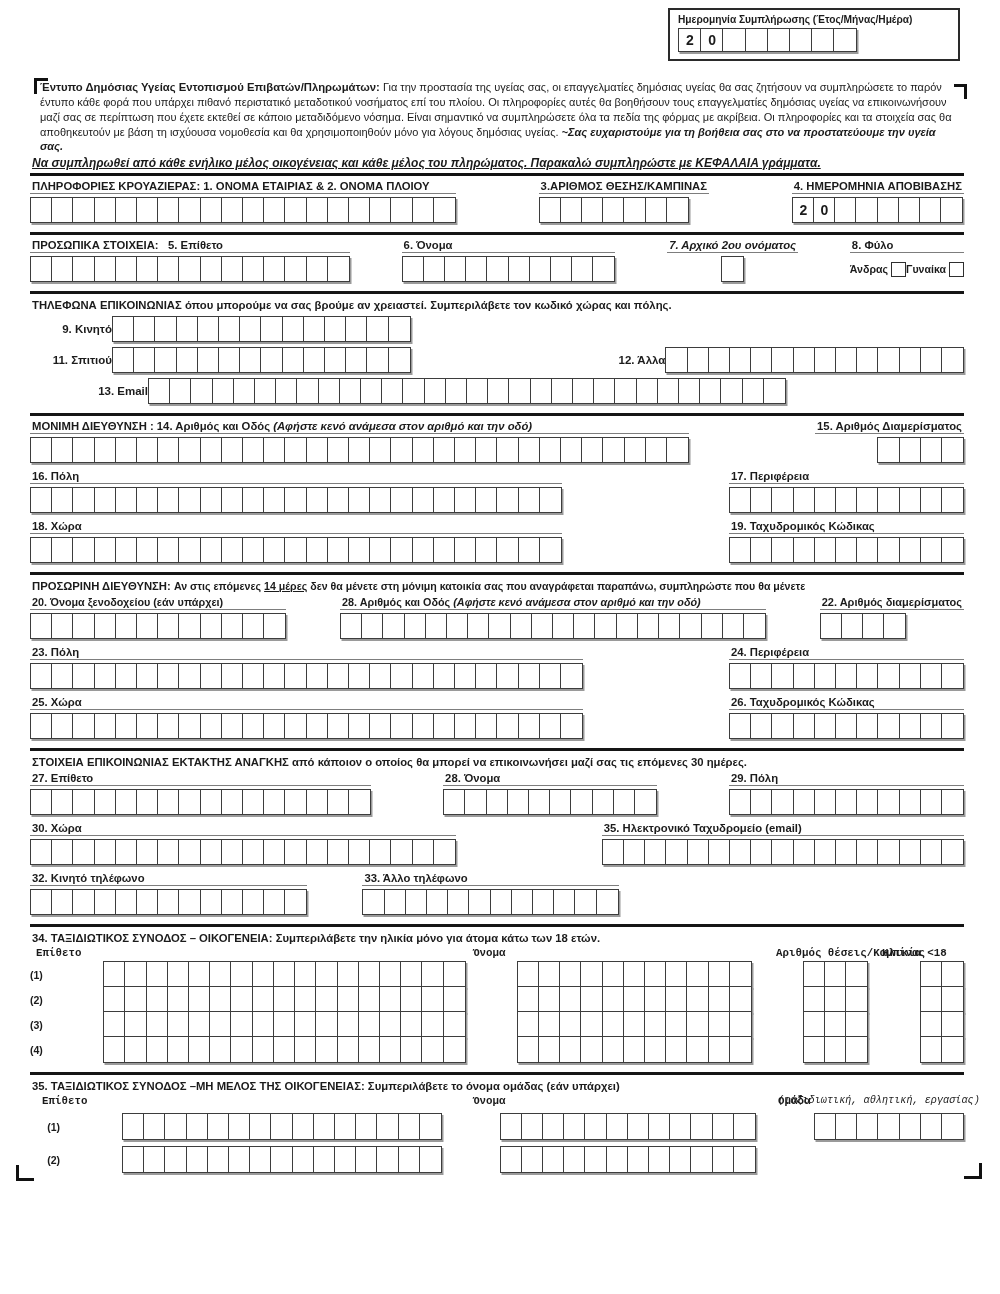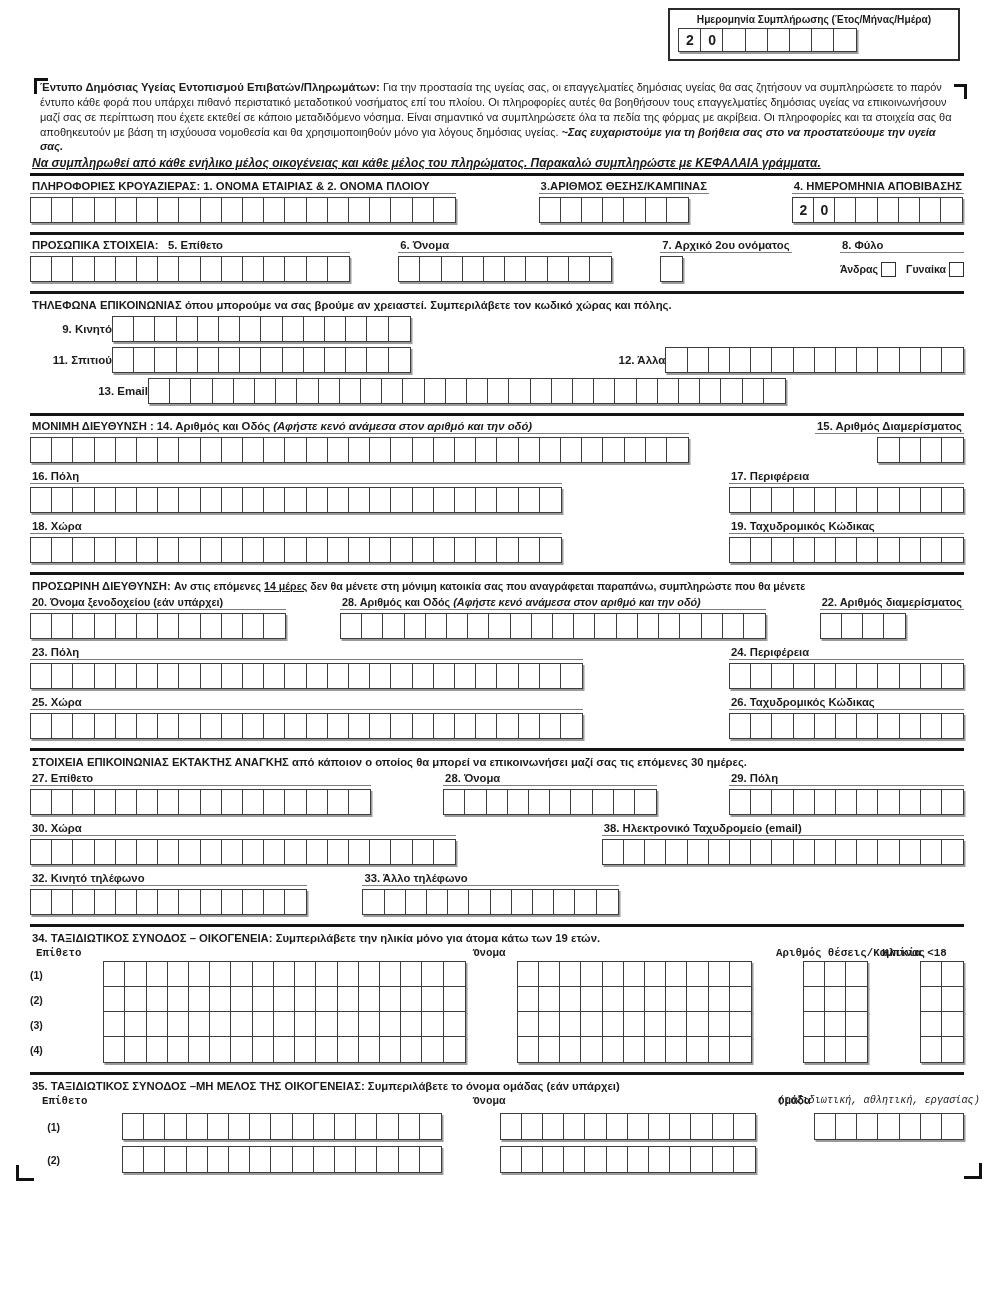--- a/index.html
+++ b/index.html
@@ -8,21 +8,21 @@
   .page { width:1000px; padding:8px 36px 10px 30px; position:relative; }
 
   
   .crop { position:absolute; }
   .crop.tl { left:34px; top:78px;  width:14px; height:16px; border-left:3px solid #111; border-top:3px solid #111; }
   .crop.tr { right:33px; top:84px; width:13px; height:15px; border-right:3px solid #111; border-top:3px solid #111; }
   .crop.bl { left:16px; bottom:8px;  width:18px; height:16px; border-left:3px solid #111; border-bottom:3px solid #111; }
   .crop.br { right:18px; bottom:10px; width:18px; height:16px; border-right:3px solid #111; border-bottom:3px solid #111; }
 
   
-  .datebox { position:absolute; top:8px; right:40px; width:292px; border:2px solid #2a2a2a; padding:4px 8px 7px 8px; background:#fff;text-align:center; }
+  .datebox { position:absolute; top:8px; right:40px; width:292px; border:2px solid #2a2a2a; padding:4px 8px 7px 8px; background:#fff; }
   .datebox .dlabel { font-size:10.2px; font-weight:bold; white-space:nowrap; }
 
   
   .cells { display:flex; box-shadow:1.5px 2px 0 #9a9a9a; background:#fff; width:max-content; }
   .cells .cell { width:23px; height:26px; border:1.8px solid #3d3d3d; margin-left:-1.8px; display:flex;
                  align-items:center; justify-content:center; font-weight:bold; font-size:14px; background:#fff; }
   .cells .cell:first-child { margin-left:0; }
   .cells.small .cell { width:24px; height:24px; }
   .cells.tall .cell { height:27px; }
 
@@ -170,32 +170,32 @@
             <span class="cell"></span>
             <span class="cell"></span>
             <span class="cell"></span>
             <span class="cell"></span>
             <span class="cell"></span>
             <span class="cell"></span>
             <span class="cell"></span>
             <span class="cell"></span>
           </div>
       </div>
-      <div class="col" style="align-items:flex-start;">
+      <div class="col" style="align-items:center;font-style:italic;">
         <span class="flabel">7. Αρχικό 2ου ονόματος</span>
         <div class="cells">
             <span class="cell"></span>
           </div>
       </div>
       <div class="col">
         <span class="flabel">8. Φύλο</span>
         <div class="gender">
           <span>Άνδρας</span>
           <span class="chk"></span>
-          <span style="margin-left:10px;">Γυναίκα</span>
+          <span style="">Γυναίκα</span>
           <span class="chk"></span>
         </div>
       </div>
     </div>
   </div>
 
   <div class="section">
     <div class="shead">ΤΗΛΕΦΩΝΑ ΕΠΙΚΟΙΝΩΝΙΑΣ όπου μπορούμε να σας βρούμε αν χρειαστεί. Συμπεριλάβετε τον κωδικό χώρας και πόλης.</div>
     <div class="cols">
       <div class="prow" style="margin-top:2px;">
@@ -683,21 +683,21 @@
             <span class="cell"></span>
             <span class="cell"></span>
             <span class="cell"></span>
             <span class="cell"></span>
             <span class="cell"></span>
             <span class="cell"></span>
             <span class="cell"></span>
           </div>
       </div>
       <div class="col">
-        <span class="flabel">38. Ηλεκτρονικό Ταχυδρομείο (email)</span>
+        <span class="flabel">35. Ηλεκτρονικό Ταχυδρομείο (email)</span>
         <div class="cells">
             <span class="cell"></span>
             <span class="cell"></span>
             <span class="cell"></span>
             <span class="cell"></span>
             <span class="cell"></span>
             <span class="cell"></span>
             <span class="cell"></span>
             <span class="cell"></span>
             <span class="cell"></span>
@@ -747,21 +747,21 @@
             <span class="cell"></span>
             <span class="cell"></span>
           </div>
       </div>
     </div>
   </div>
 
   <div class="section">
     <div class="shead">
       <span>34. ΤΑΞΙΔΙΩΤΙΚΟΣ ΣΥΝΟΔΟΣ – ΟΙΚΟΓΕΝΕΙΑ:</span>
-      <span>Συμπεριλάβετε την ηλικία μόνο για άτομα κάτω των 19 ετών.</span>
+      <span>Συμπεριλάβετε την ηλικία μόνο για άτομα κάτω των 18 ετών.</span>
     </div>
     <div class="colheads">
       <span style="left:6px;">Επίθετο</span>
       <span style="left:443px;">Όνομα</span>
       <span style="left:726px;margin-left:20px;">Αριθμός θέσεις/Καμπίνας</span>
       <span style="left:852px;">Ηλικία &lt;18</span>
     </div>
     <div class="frow">
       <span class="rnum">(1)</span>
       <div class="cells tall">

